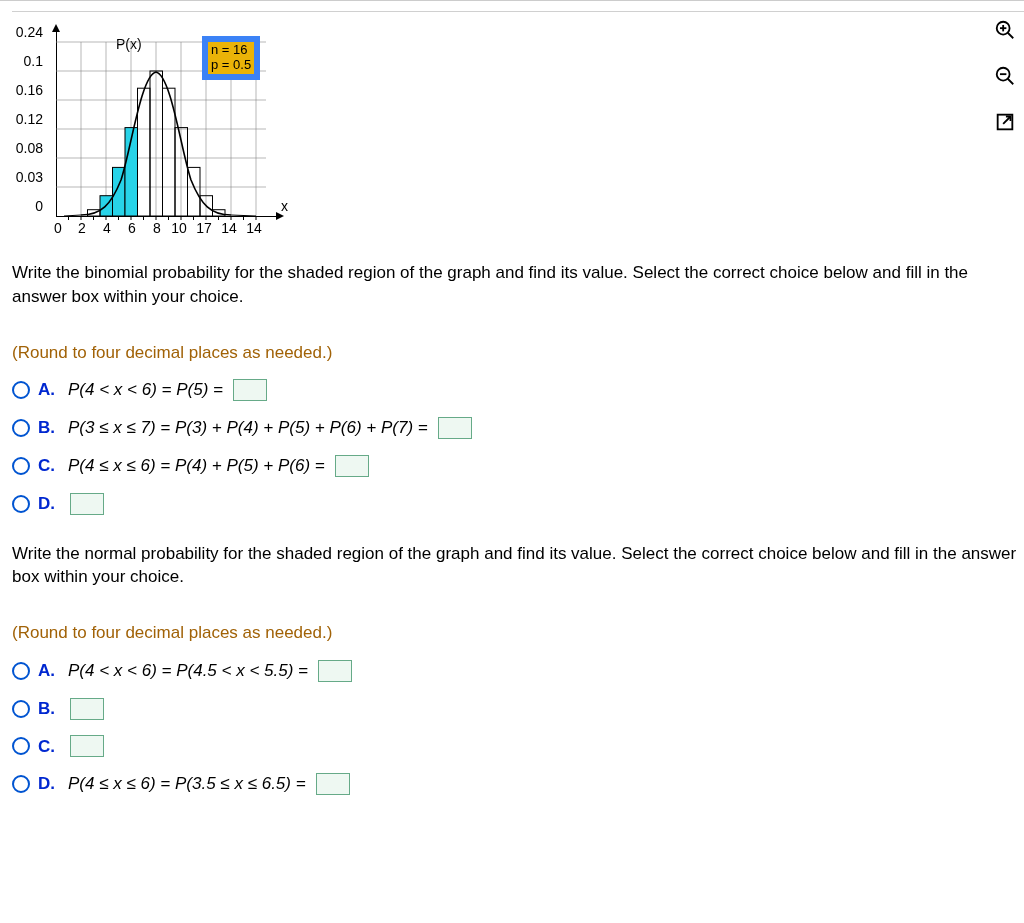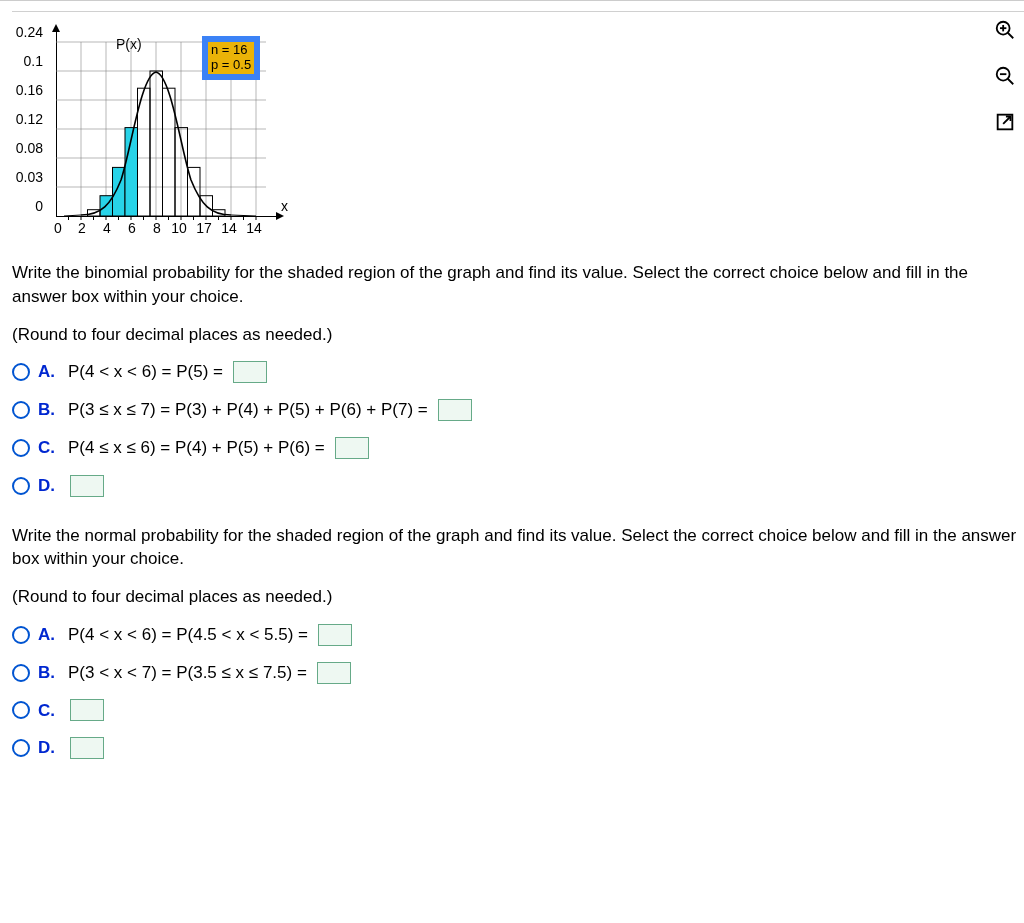--- a/index.html
+++ b/index.html
@@ -18,29 +18,29 @@
     border-top: 1px solid #ccc;
   }
   .hr { border-top:1px solid #d0d0d0; margin:0 0 8px 0; }
   .top-row { display:flex; align-items:flex-start; gap:12px; }
   .intro { width:640px; line-height:1.35; padding-top:4px; }
   .chart-col { width:290px; position:relative; }
   .tools { position:absolute; right:6px; top:16px; display:flex; flex-direction:column; gap:20px; align-items:center; }
   .tool-btn { width:26px; height:26px; display:flex; align-items:center; justify-content:center; cursor:pointer; }
   .tool-btn svg { width:22px; height:22px; }
   .section { margin-top:26px; line-height:1.4; }
-  .round-note { color:#000000; margin-top:14px; }
+  .round-note { color:#a16207; margin-top:32px; }
   .choices { margin-top:8px; }
   .choice { display:flex; align-items:center; gap:8px; margin:14px 0; }
   .radio {
     width:18px; height:18px; border:2px solid #0054d1; border-radius:50%;
     flex:0 0 18px; cursor:pointer; background:#fff;
   }
   .opt-label { color:#0027d0; font-weight:bold; min-width:22px; }
-  .opt-text { white-space:nowrap; }
+  .opt-text { white-space:nowrap;font-style:italic; }
   .ans-box {
     display:inline-block; width:34px; height:22px;
     border:1px solid #6a8; background:#eef8f2; vertical-align:middle;
     margin-left:2px;
   }
   
   .chart-wrap { position:relative; width:280px; height:215px; }
   .plabel { position:absolute; left:104px; top:-4px; font-size:14px;margin-top:20px; }
   .xlabel { position:absolute; right:4px; top:178px; font-size:14px; }
   .ytick { position:absolute; right:249px; font-size:14px; text-align:right; width:40px; }
@@ -232,29 +232,29 @@
     <div class="choices">
       <div class="choice">
         <div class="radio"></div>
         <span class="opt-label">A.</span>
         <span class="opt-text">P(4 &lt; x &lt; 6) = P(4.5 &lt; x &lt; 5.5) =</span>
         <span class="ans-box"></span>
       </div>
       <div class="choice">
         <div class="radio"></div>
         <span class="opt-label">B.</span>
-        <span class="opt-text">P(3 &lt; x &lt; 7) = P(3.5 ≤ x ≤ 7.5) =</span>
         <span class="ans-box"></span>
       </div>
       <div class="choice">
         <div class="radio"></div>
         <span class="opt-label">C.</span>
         <span class="ans-box"></span>
       </div>
       <div class="choice">
         <div class="radio"></div>
         <span class="opt-label">D.</span>
+        <span class="opt-text">P(4 ≤ x ≤ 6) = P(3.5 ≤ x ≤ 6.5) =</span>
         <span class="ans-box"></span>
       </div>
     </div>
   </div>
 
 </div>
 
 </body></html>

